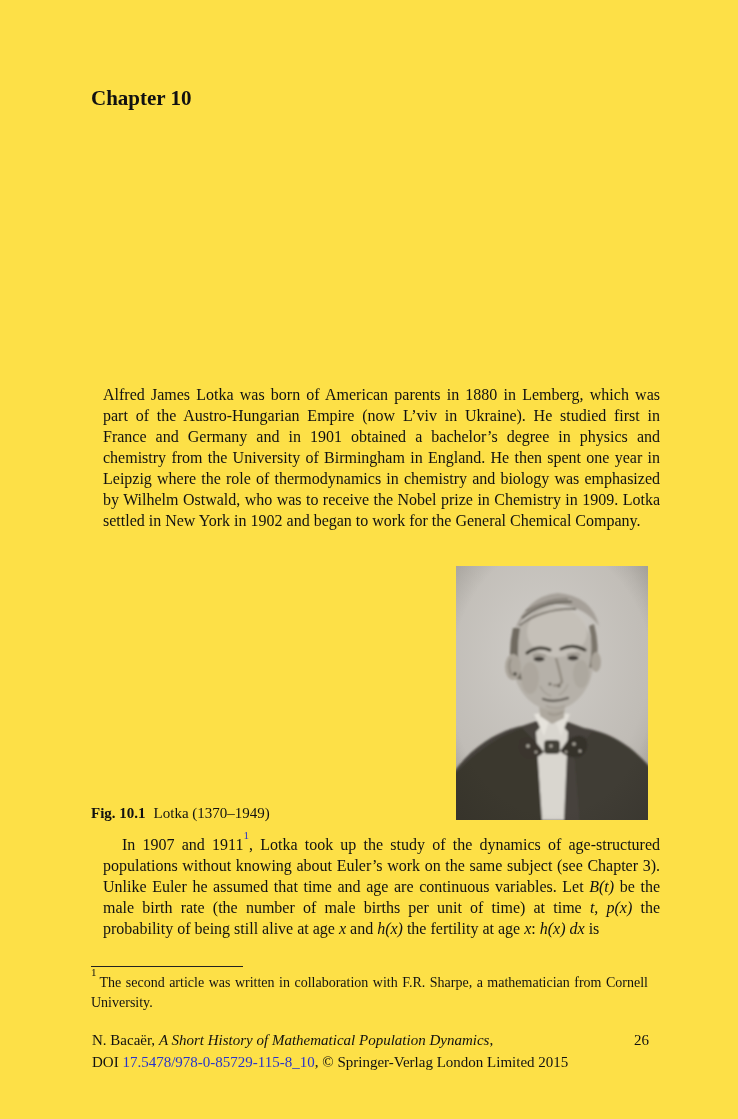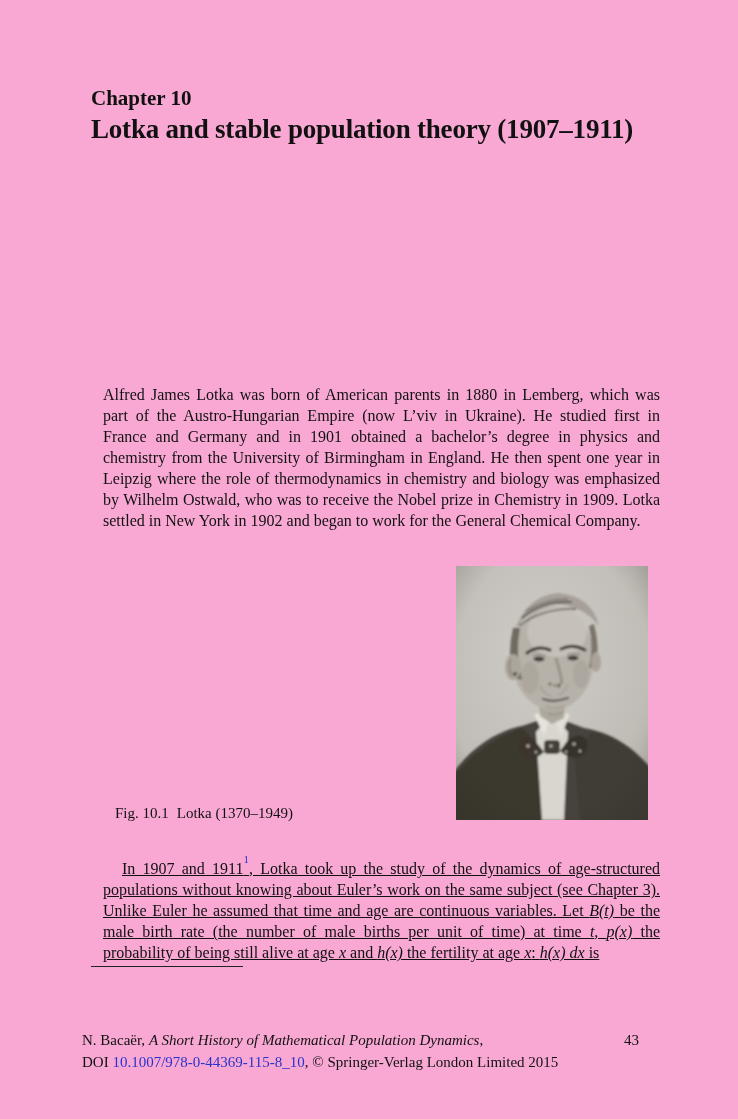--- a/index.html
+++ b/index.html
@@ -1,70 +1,69 @@
 <!DOCTYPE html>
 <html><head>
 <meta charset="utf-8">
 <style>
   html,body { margin:0; padding:0; background:#e8e8e8; }
   .page {
     position:relative; width:738px; height:1119px; margin:0 auto;
-    background:#f9a8d4; overflow:hidden;
+    background:#fde047; overflow:hidden;
     font-family:"Liberation Serif", serif; color:#111111;
   }
   .chapter-label {
     position:absolute; left:91px; top:86px;
     font-size:21px; font-weight:700; line-height:24px;
   }
   .chapter-title {
     position:absolute; left:91px; top:112px; margin:0; width:600px;
     font-size:27px; font-weight:700; line-height:34px; letter-spacing:-0.2px;
   }
   .para {
     position:absolute; left:91px; width:557px; margin:12px;
     font-size:16px; line-height:21px; text-align:justify;
   }
   .para1 { top:372px; }
-  .para2 { top:846px; text-indent:19px;text-decoration:underline; }
+  .para2 { top:822px; text-indent:19px; }
   .photo {
     position:absolute; left:456px; top:566px; width:192px; height:254px;
   }
   .photo svg { display:block; }
   .caption {
     position:absolute; left:91px; top:803px; width:360px; font-size:15px; line-height:20px;
   }
-  .cap-label { font-weight:400; margin-right:8px;margin-left:24px; }
+  .cap-label { font-weight:700; margin-right:8px; }
   .fn-rule {
     position:absolute; left:91px; top:966px; width:152px; height:0;
     border-top:1.3px solid #222222;
   }
   .footnote {
     position:absolute; left:91px; top:973px; width:557px;
     font-size:14px; line-height:20px; text-align:justify;
   }
   .footer {
-    position:absolute; left:82px; top:1029px; width:557px;
+    position:absolute; left:92px; top:1029px; width:557px;
     font-size:15px; line-height:22px;
   }
   .footer-line1 { display:flex; justify-content:space-between; }
   .book-title { font-style:italic; }
   .link { color:#2733cc; text-decoration:none; cursor:pointer; }
   sup.fnref, sup.fnmark {
     font-size:11px; line-height:0; position:relative; top:-5px;
   }
   sup.fnmark { margin-right:3px; color:#111111; }
   .math { font-style:italic; }
 </style>
 </head>
 <body>
 
 <div class="page">
 
   <div class="chapter-label">Chapter 10</div>
-  <h1 class="chapter-title">Lotka and stable population theory (1907–1911)</h1>
 
   <p class="para para1">Alfred James Lotka was born of American parents in 1880 in Lemberg, which was part of the Austro-Hungarian Empire (now L’viv in Ukraine). He studied first in France and Germany and in 1901 obtained a bachelor’s degree in physics and chemistry from the University of Birmingham in England. He then spent one year in Leipzig where the role of thermodynamics in chemistry and biology was emphasized by Wilhelm Ostwald, who was to receive the Nobel prize in Chemistry in 1909. Lotka settled in New York in 1902 and began to work for the General Chemical Company.</p>
 
   <div class="photo" aria-label="Black-and-white portrait photograph of Alfred J. Lotka in a dark suit and bow tie">
     <svg viewBox="0 0 192 254" width="192" height="254">
       <defs>
         <radialGradient id="bgG" cx="45%" cy="35%" r="80%">
           <stop offset="0%" stop-color="#cfccc7"></stop>
           <stop offset="70%" stop-color="#c0bcb6"></stop>
           <stop offset="100%" stop-color="#aaa69f"></stop>
@@ -129,24 +128,27 @@
   </div>
 
   <div class="caption">
     <span class="cap-label">Fig. 10.1</span><span>Lotka (1370–1949)</span>
   </div>
 
   <p class="para para2"><span>In 1907 and 1911</span><sup class="link fnref">1</sup><span>, Lotka took up the study of the dynamics of age-structured populations without knowing about Euler’s work on the same subject (see Chapter 3). Unlike Euler he assumed that time and age are continuous variables. Let </span><span class="math">B(t)</span><span> be the male birth rate (the number of male births per unit of time) at time </span><span class="math">t</span><span>, </span><span class="math">p(x)</span><span> the probability of being still alive at age </span><span class="math">x</span><span> and </span><span class="math">h(x)</span><span> the fertility at age </span><span class="math">x</span><span>: </span><span class="math">h(x) dx</span><span> is</span></p>
 
   <div class="fn-rule"></div>
 
+  <div class="footnote">
+    <sup class="fnmark">1</sup><span>The second article was written in collaboration with F.R. Sharpe, a mathematician from Cornell University.</span>
+  </div>
 
   <div class="footer">
     <div class="footer-line1">
       <span class="footer-left"><span>N. Bacaër, </span><span class="book-title">A Short History of Mathematical Population Dynamics</span><span>,</span></span>
-      <span class="page-num">43</span>
+      <span class="page-num">26</span>
     </div>
     <div class="footer-line2">
-      <span>DOI </span><a class="link">10.1007/978-0-44369-115-8_10</a><span>, © Springer-Verlag London Limited 2015</span>
+      <span>DOI </span><a class="link">17.5478/978-0-85729-115-8_10</a><span>, © Springer-Verlag London Limited 2015</span>
     </div>
   </div>
 
 </div>
 
 </body></html>

